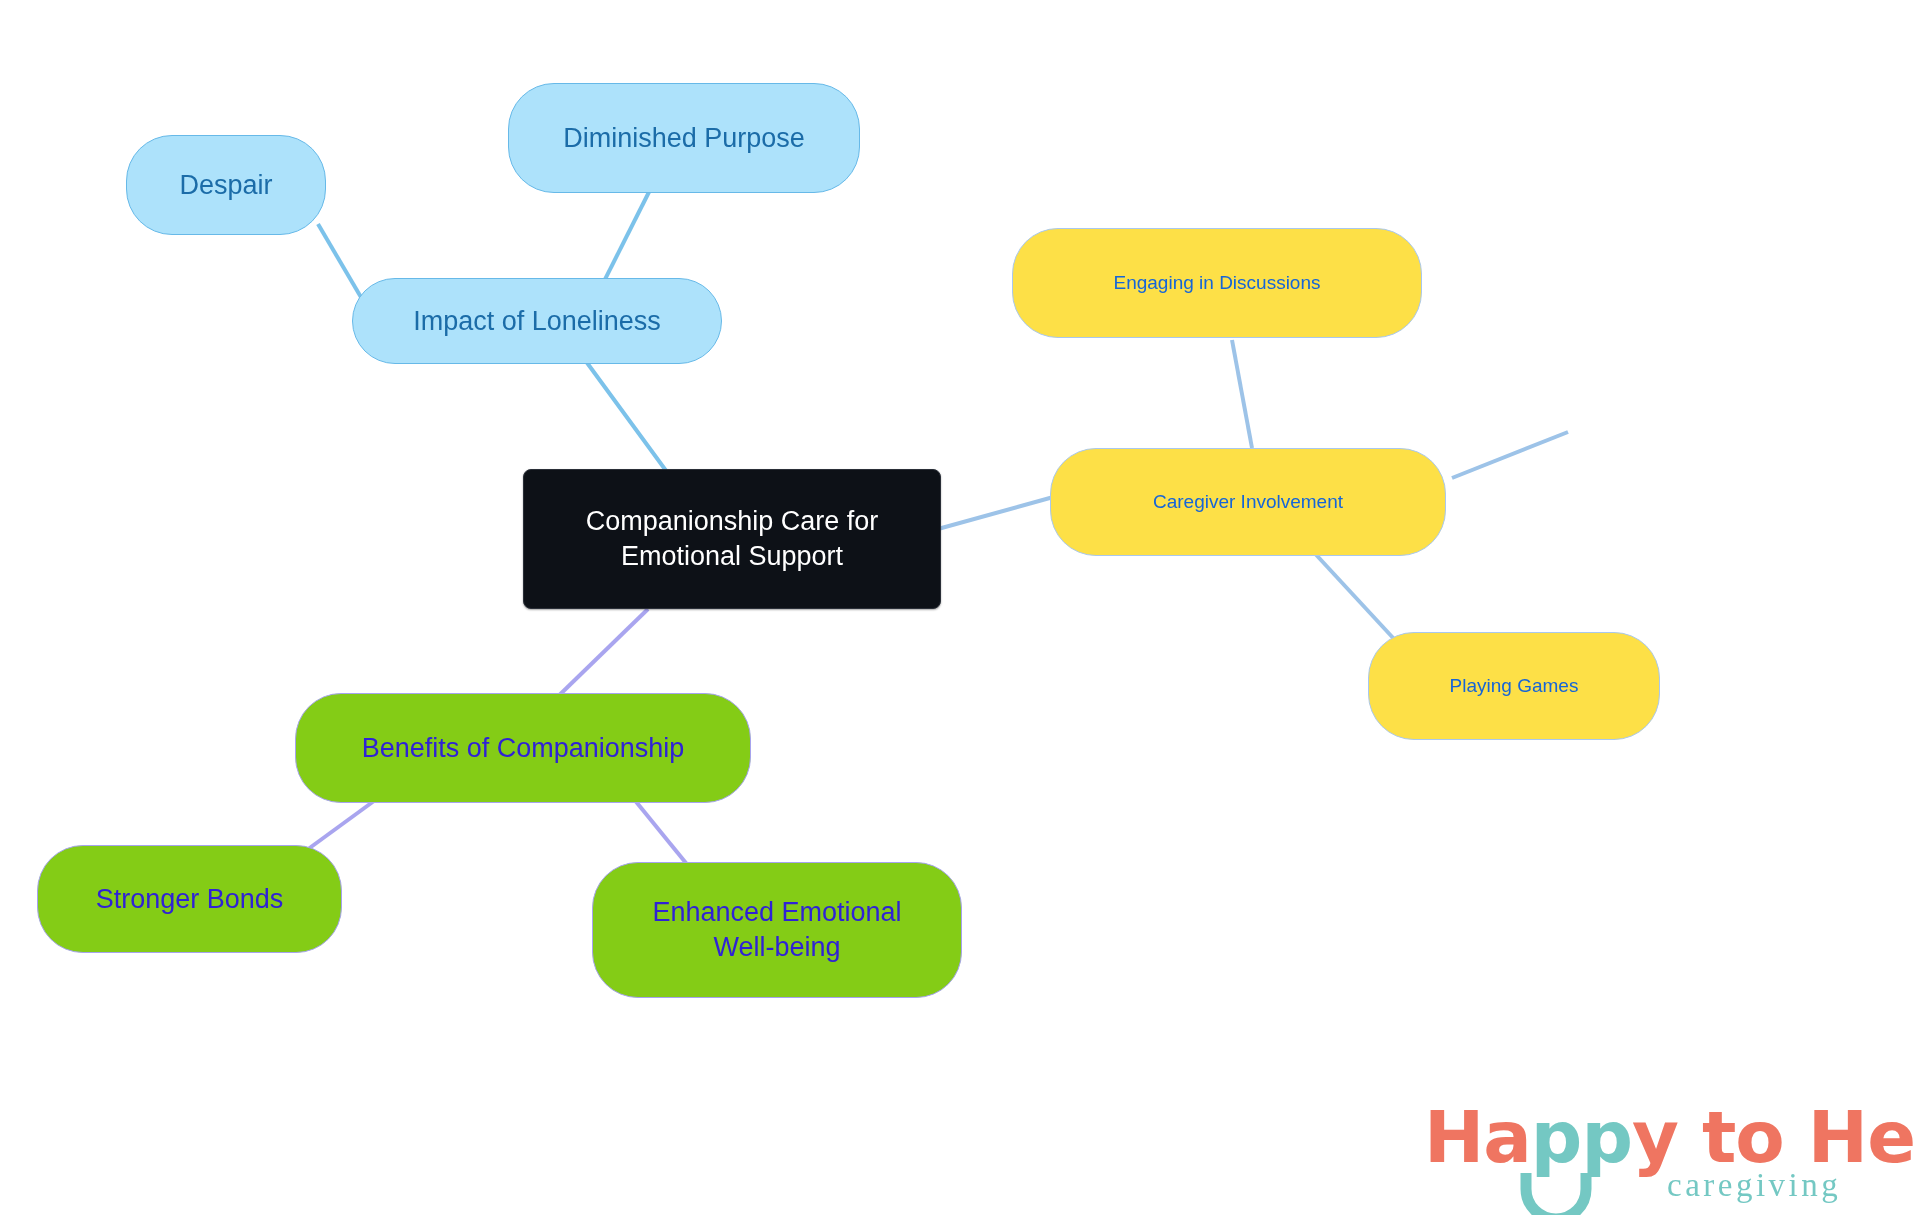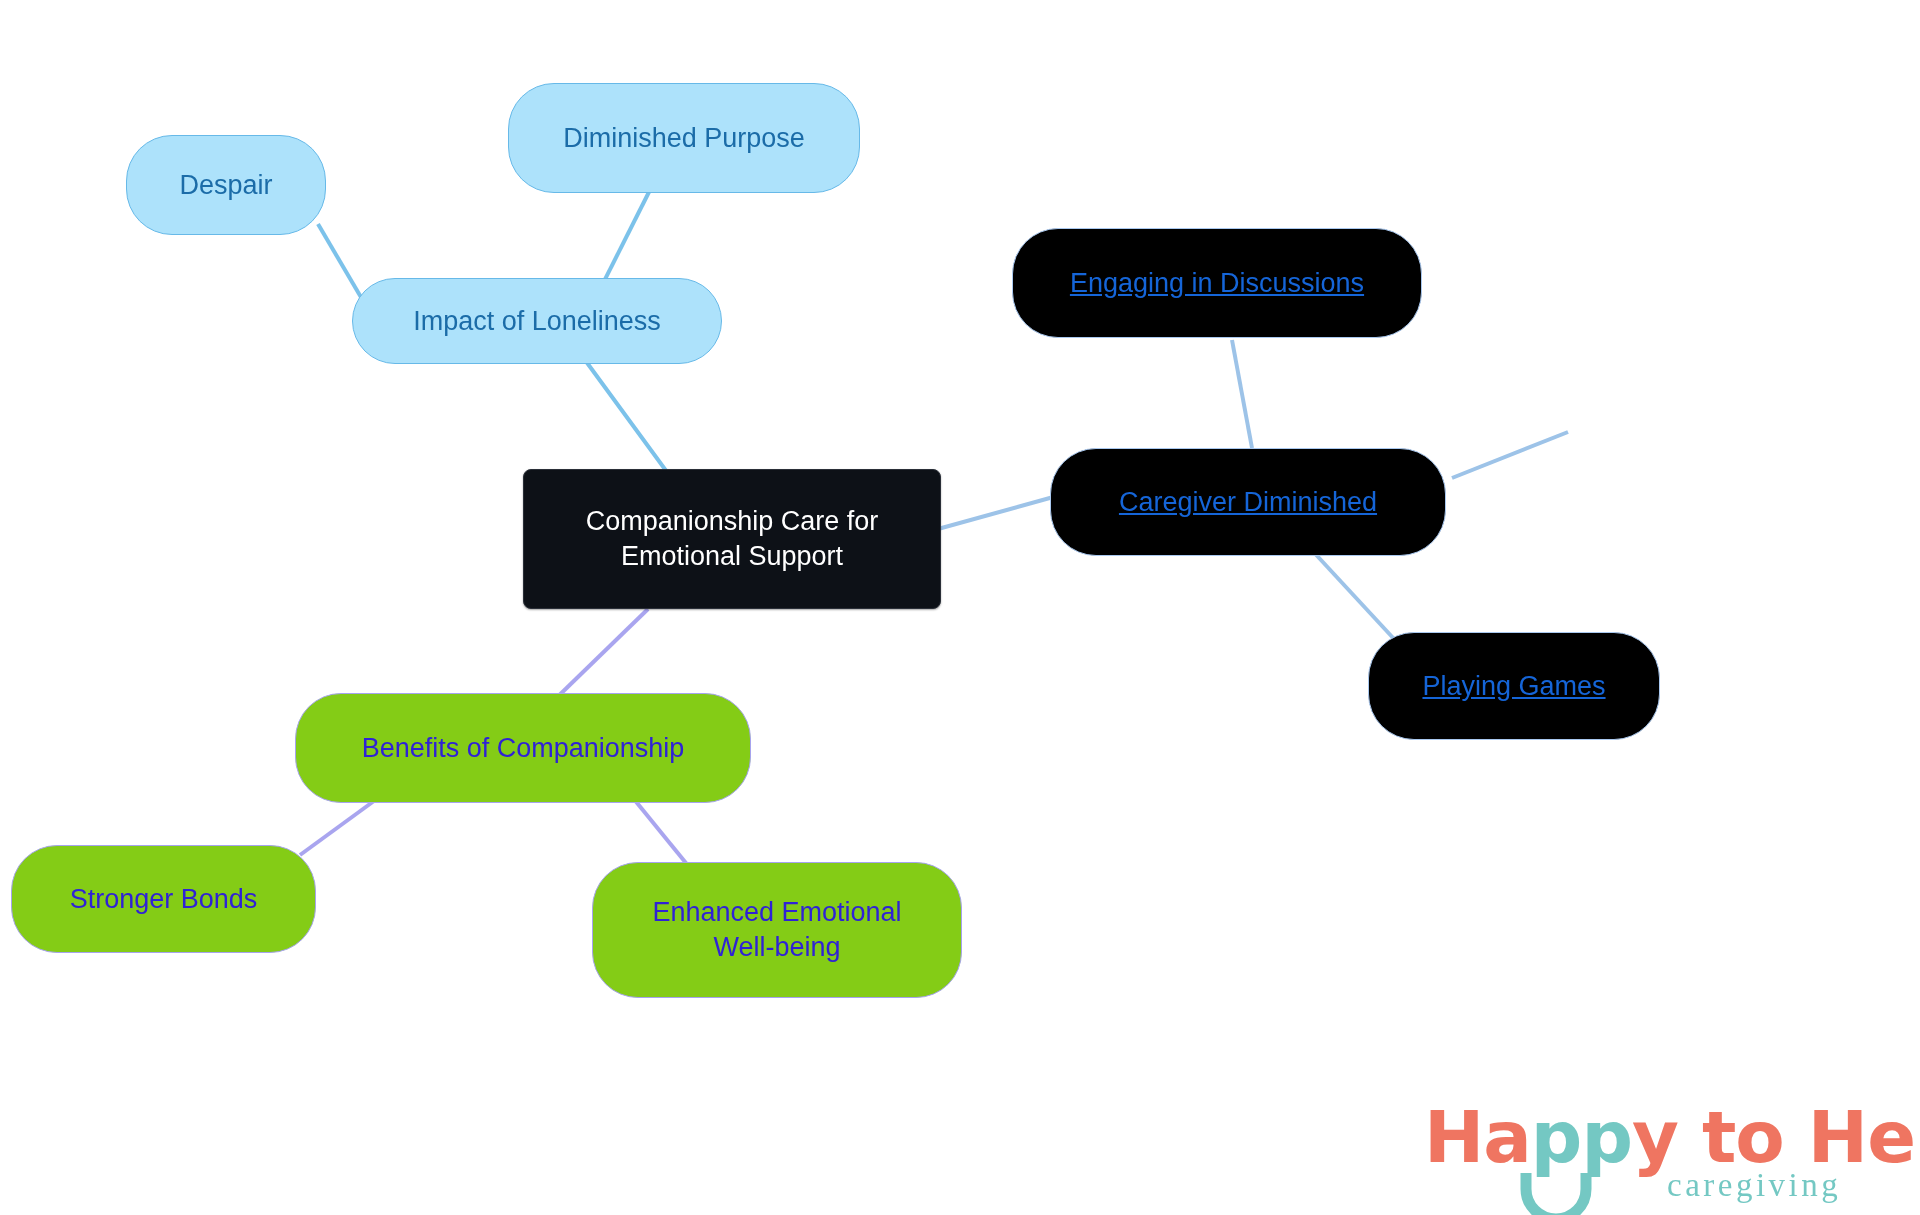--- a/index.html
+++ b/index.html
@@ -43,25 +43,24 @@
     font-size: 27px;
     box-shadow: 0 1px 2px rgba(0,0,0,0.35);
   }
   .node-blue {
     background: #ade2fb;
     border: 1.6px solid #67b9e8;
     color: #1b6ca8;
     font-size: 27px;
   }
   .node-lightblue {
-    background: #000000;
+    background: #fde047;
     border: 1.6px solid #a9c8ef;
     color: #1565d8;
-    font-size: 27px;
-    text-decoration: underline;
+    font-size: 19px;
   }
   .node-purple {
     background: #84cc16;
     border: 1.6px solid #a6a3ee;
     color: #2f22d6;
     font-size: 27px;
   }
   
   #logo {
     position: absolute;
@@ -137,37 +136,37 @@
 
   <div class="node node-blue" style="left:126px; top:135px; width:200px; height:100px;">
     <span>Despair</span>
   </div>
 
   <div class="node node-blue" style="left:508px; top:83px; width:352px; height:110px;">
     <span>Diminished Purpose</span>
   </div>
 
   <div class="node node-lightblue" style="left:1050px; top:448px; width:396px; height:108px;">
-    <span>Caregiver Diminished</span>
+    <span>Caregiver Involvement</span>
   </div>
 
   <div class="node node-lightblue" style="left:1012px; top:228px; width:410px; height:110px;">
     <span>Engaging in Discussions</span>
   </div>
 
 
   <div class="node node-lightblue" style="left:1368px; top:632px; width:292px; height:108px;">
     <span>Playing Games</span>
   </div>
 
   <div class="node node-purple" style="left:295px; top:693px; width:456px; height:110px;">
     <span>Benefits of Companionship</span>
   </div>
 
-  <div class="node node-purple" style="left:11px; top:845px; width:305px; height:108px;">
+  <div class="node node-purple" style="left:37px; top:845px; width:305px; height:108px;">
     <span>Stronger Bonds</span>
   </div>
 
   <div class="node node-purple" style="left:592px; top:862px; width:370px; height:136px;">
     <span>Enhanced Emotional
 Well-being</span>
   </div>
 
   <div id="logo">
     <div class="logo-main"><span class="lg-coral">Ha</span><span class="lg-teal">pp</span><span class="lg-coral">y to Help</span></div>

